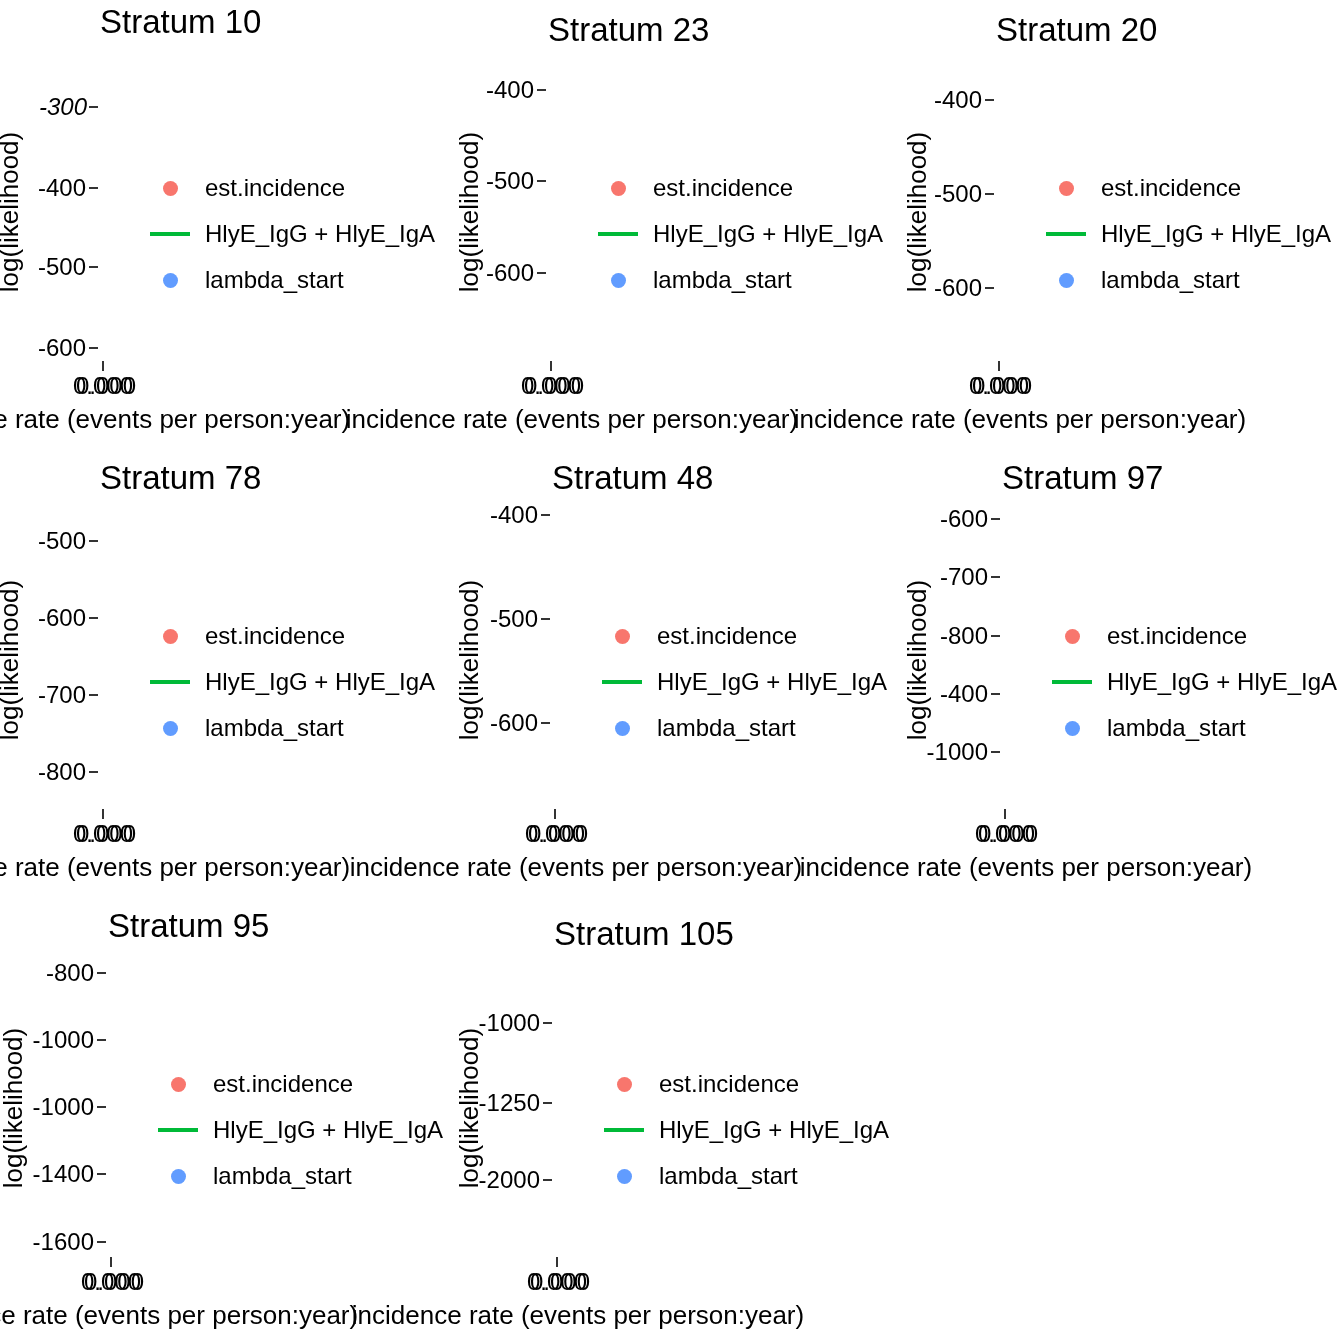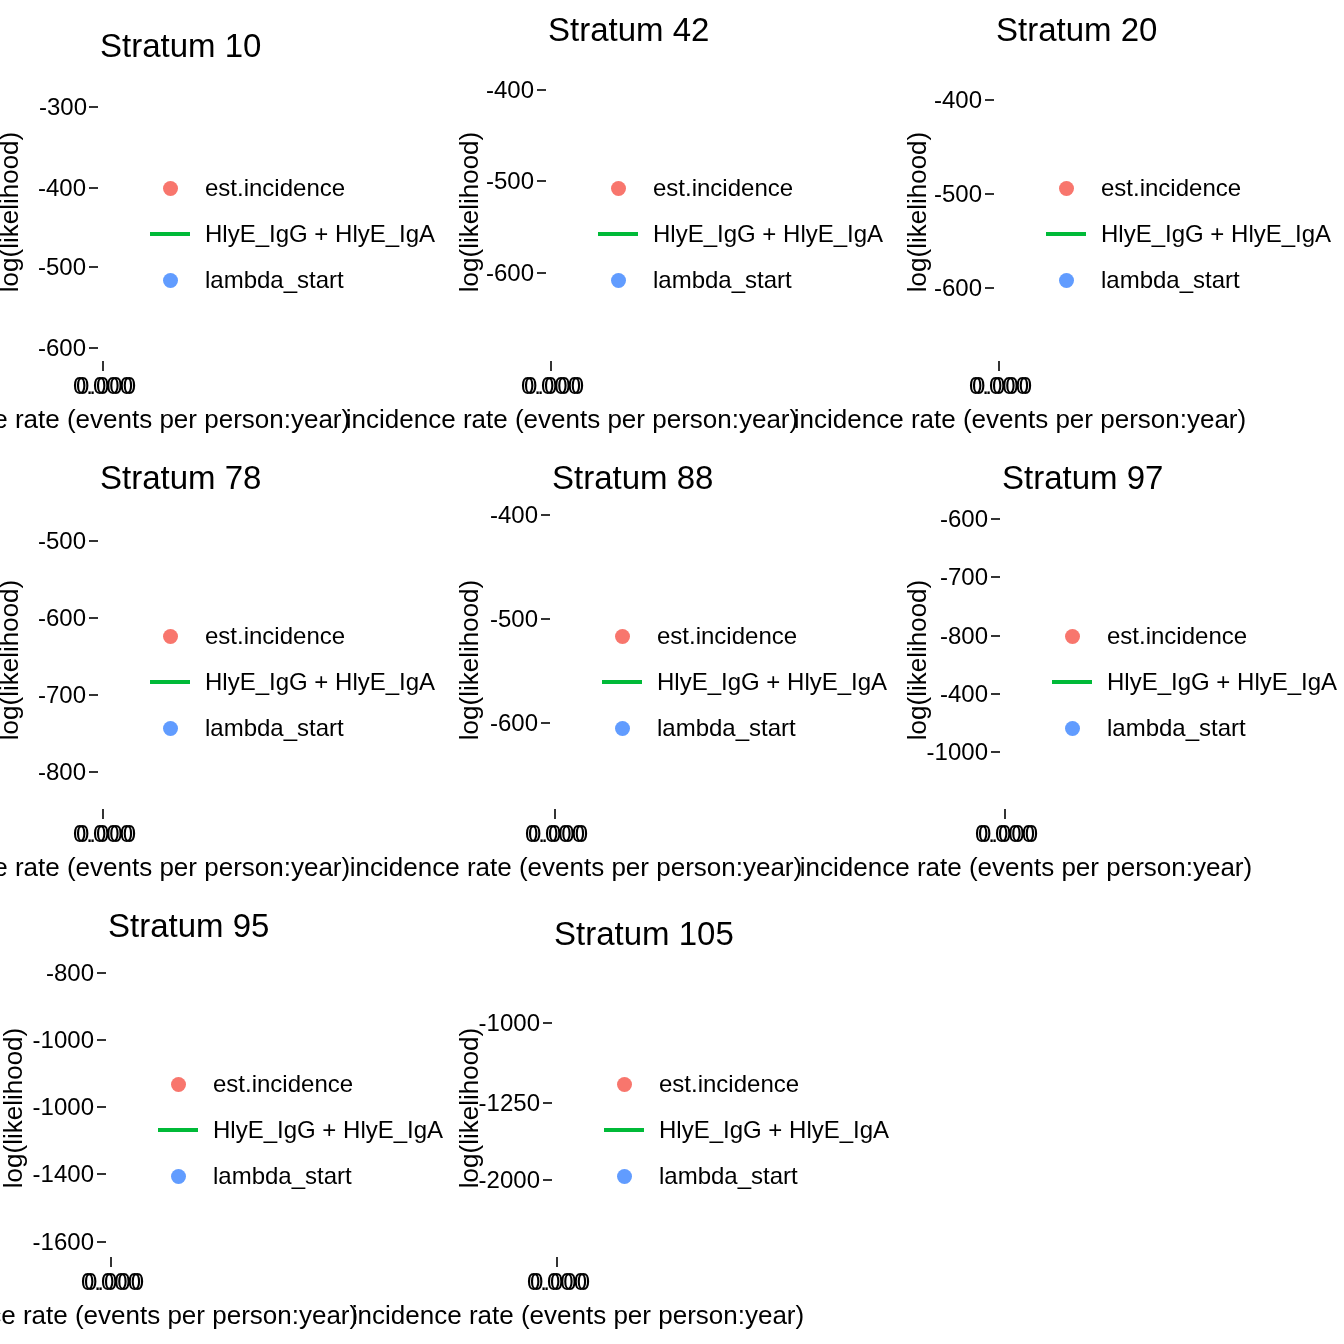--- a/index.html
+++ b/index.html
@@ -122,23 +122,23 @@
         </div>
         <div class="legend-label">HlyE_IgG + HlyE_IgA</div>
       </div>
       <div class="legend-item">
         <div class="swatch-box">
           <div class="dot" style="background: rgb(97, 156, 255);"></div>
         </div>
         <div class="legend-label">lambda_start</div>
       </div>
     </div>
-    <div class="facet-title" style="left: 100px; top: 28px;">Stratum 10</div>
+    <div class="facet-title" style="left: 100px; top: 4px;">Stratum 10</div>
     <div class="ylab" style="left: 9px; top: 212px;">log(likelihood)</div>
-    <div class="ytick-label" style="left: 1px; width: 86px; top: 95px;">-300</div>
+    <div class="ytick-label" style="left: 1px; width: 86px; top: 95px; font-style: italic;">-300</div>
     <div class="ytick-mark" style="left: 89px; top: 106px;"></div>
     <div class="ytick-label" style="left: 0px; width: 86px; top: 176px;">-400</div>
     <div class="ytick-mark" style="left: 89px; top: 187px;"></div>
     <div class="ytick-label" style="left: 0px; width: 86px; top: 255px;">-500</div>
     <div class="ytick-mark" style="left: 89px; top: 266px;"></div>
     <div class="ytick-label" style="left: 0px; width: 86px; top: 336px;">-600</div>
     <div class="ytick-mark" style="left: 89px; top: 347px;"></div>
     <div class="xtick-mark" style="left: 102px; top: 361px;"></div>
     <div class="xtick-wrap" style="left: 103px; top: 373px;">
       <div class="xtick-text" style="left: 0px;">0.000</div>
@@ -158,21 +158,21 @@
         </div>
         <div class="legend-label">HlyE_IgG + HlyE_IgA</div>
       </div>
       <div class="legend-item">
         <div class="swatch-box">
           <div class="dot" style="background: rgb(97, 156, 255);"></div>
         </div>
         <div class="legend-label">lambda_start</div>
       </div>
     </div>
-    <div class="facet-title" style="left: 548px; top: 12px;">Stratum 42</div>
+    <div class="facet-title" style="left: 548px; top: 12px;">Stratum 23</div>
     <div class="ylab" style="left: 469px; top: 212px;">log(likelihood)</div>
     <div class="ytick-label" style="left: 448px; width: 86px; top: 78px;">-400</div>
     <div class="ytick-mark" style="left: 537px; top: 89px;"></div>
     <div class="ytick-label" style="left: 448px; width: 86px; top: 169px;">-500</div>
     <div class="ytick-mark" style="left: 537px; top: 180px;"></div>
     <div class="ytick-label" style="left: 448px; width: 86px; top: 261px;">-600</div>
     <div class="ytick-mark" style="left: 537px; top: 272px;"></div>
     <div class="xtick-mark" style="left: 550px; top: 361px;"></div>
     <div class="xtick-wrap" style="left: 551px; top: 373px;">
       <div class="xtick-text" style="left: 0px;">0.000</div>
@@ -262,21 +262,21 @@
         </div>
         <div class="legend-label">HlyE_IgG + HlyE_IgA</div>
       </div>
       <div class="legend-item">
         <div class="swatch-box">
           <div class="dot" style="background: rgb(97, 156, 255);"></div>
         </div>
         <div class="legend-label">lambda_start</div>
       </div>
     </div>
-    <div class="facet-title" style="left: 552px; top: 460px;">Stratum 88</div>
+    <div class="facet-title" style="left: 552px; top: 460px;">Stratum 48</div>
     <div class="ylab" style="left: 469px; top: 660px;">log(likelihood)</div>
     <div class="ytick-label" style="left: 448px; width: 90px; top: 503px;">-400</div>
     <div class="ytick-mark" style="left: 541px; top: 514px;"></div>
     <div class="ytick-label" style="left: 448px; width: 90px; top: 607px;">-500</div>
     <div class="ytick-mark" style="left: 541px; top: 618px;"></div>
     <div class="ytick-label" style="left: 448px; width: 90px; top: 711px;">-600</div>
     <div class="ytick-mark" style="left: 541px; top: 722px;"></div>
     <div class="xtick-mark" style="left: 554px; top: 809px;"></div>
     <div class="xtick-wrap" style="left: 555px; top: 821px;">
       <div class="xtick-text" style="left: 0px;">0.000</div>

